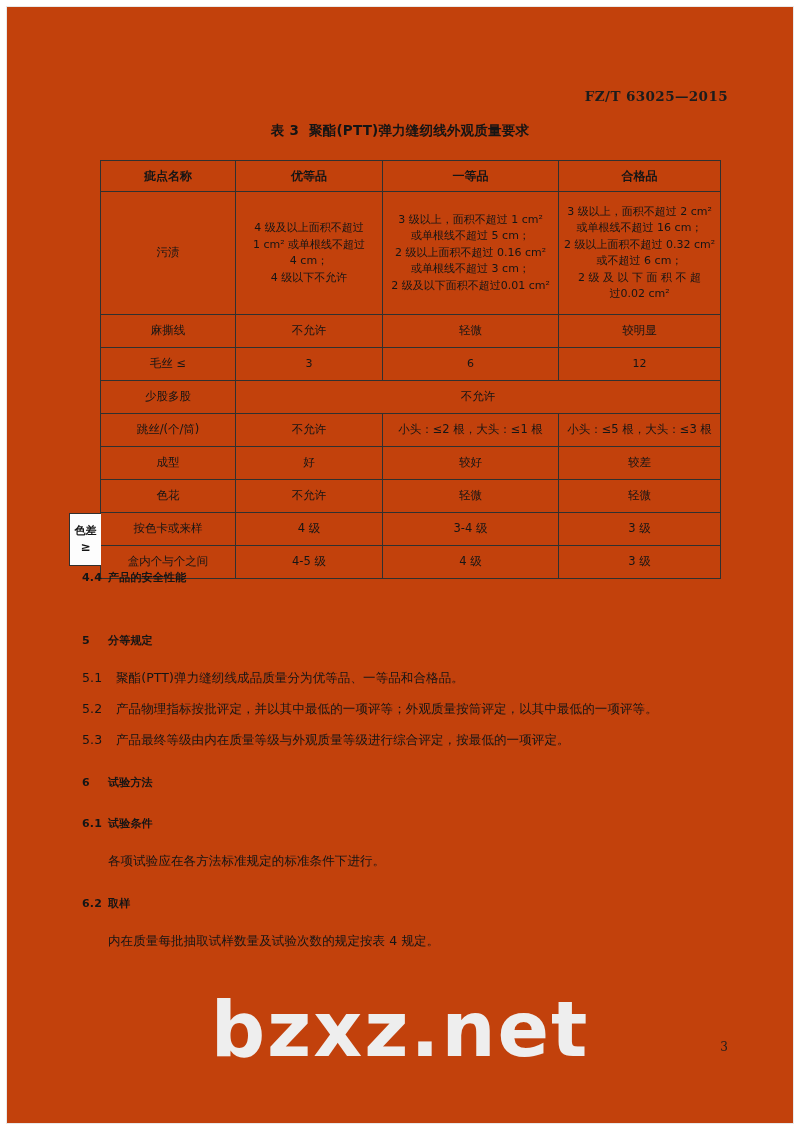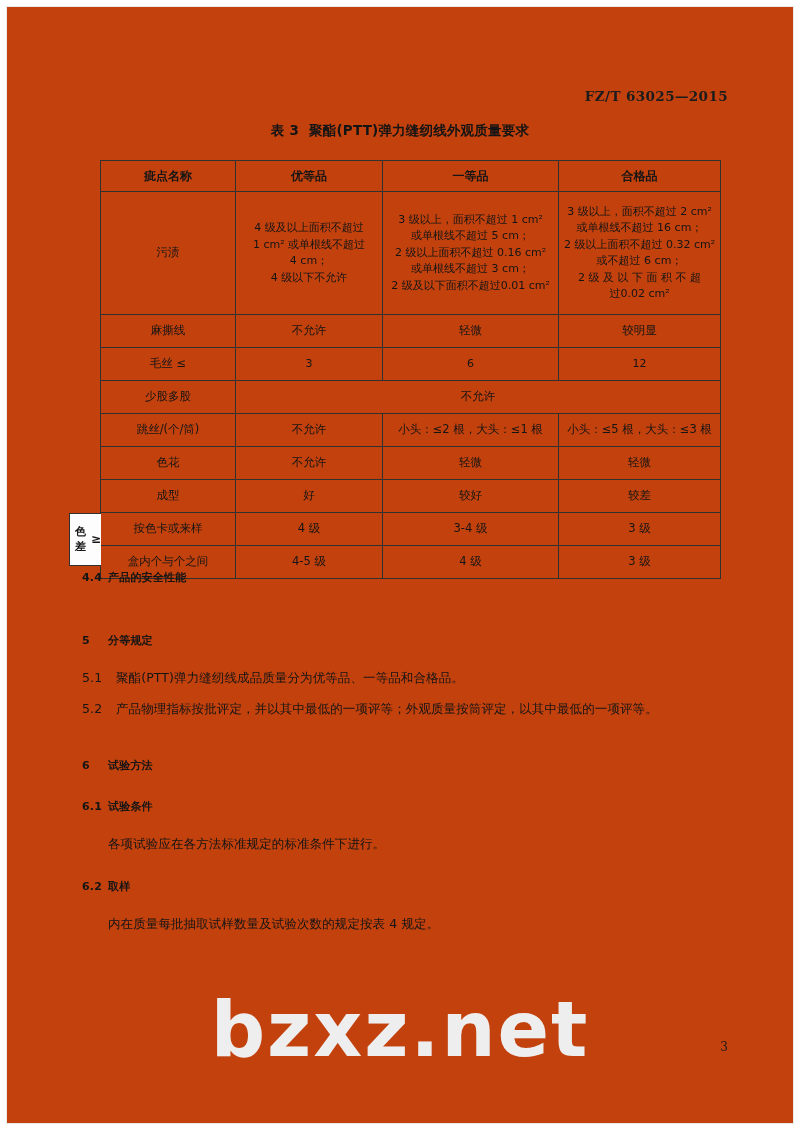--- a/index.html
+++ b/index.html
@@ -104,21 +104,21 @@
   
   .cd-label {
     position: absolute;
     left: -32px;
     top: 0;
     width: 32px;
     border: 1px solid #30302f;
     border-right: none;
     box-sizing: border-box;
     display: flex;
-    flex-direction: row;
+    flex-direction: column;
     align-items: center;
     justify-content: center;
     font-size: 11px;
     font-weight: bold;
     line-height: 1.35;
     background: #fdfdfd;
     color: #151515;
   }
   .cd-label .ge { font-size: 12px; }
 
@@ -256,31 +256,31 @@
         </tr>
 
         <tr class="normrow">
           <td class="rowlabel">跳丝/(个/筒)</td>
           <td>不允许</td>
           <td>小头：≤2 根，大头：≤1 根</td>
           <td>小头：≤5 根，大头：≤3 根</td>
         </tr>
 
         <tr class="normrow">
+          <td class="rowlabel">成型</td>
+          <td>好</td>
+          <td>较好</td>
+          <td>较差</td>
+        </tr>
+
+        <tr class="normrow">
           <td class="rowlabel">色花</td>
           <td>不允许</td>
           <td>轻微</td>
           <td>轻微</td>
-        </tr>
-
-        <tr class="normrow">
-          <td class="rowlabel">成型</td>
-          <td>好</td>
-          <td>较好</td>
-          <td>较差</td>
         </tr>
 
         <tr class="normrow">
           <td class="rowlabel" style="position:relative;">
             <div class="cd-label" style="height:53px;">
               <span>色差</span>
               <span class="ge">≥</span>
             </div>
             <span>按色卡或来样</span>
           </td>
@@ -316,20 +316,24 @@
     <p class="numpara">
       <span class="num">5.1</span>
         <span>聚酯(PTT)弹力缝纫线成品质量分为优等品、一等品和合格品。</span>
     </p>
     <div class="sp-c"></div>
     <p class="numpara">
       <span class="num">5.2</span>
         <span>产品物理指标按批评定，并以其中最低的一项评等；外观质量按筒评定，以其中最低的一项评等。</span>
     </p>
     <div class="sp-c"></div>
+    <p class="numpara">
+      <span class="num">5.3</span>
+        <span>产品最终等级由内在质量等级与外观质量等级进行综合评定，按最低的一项评定。</span>
+    </p>
 
     <div class="sp-b"></div>
 
     <p class="h-sec">
       <span class="num">6</span><span>试验方法</span>
     </p>
 
     <div class="sp-b"></div>
 
     <p class="h-sec">

